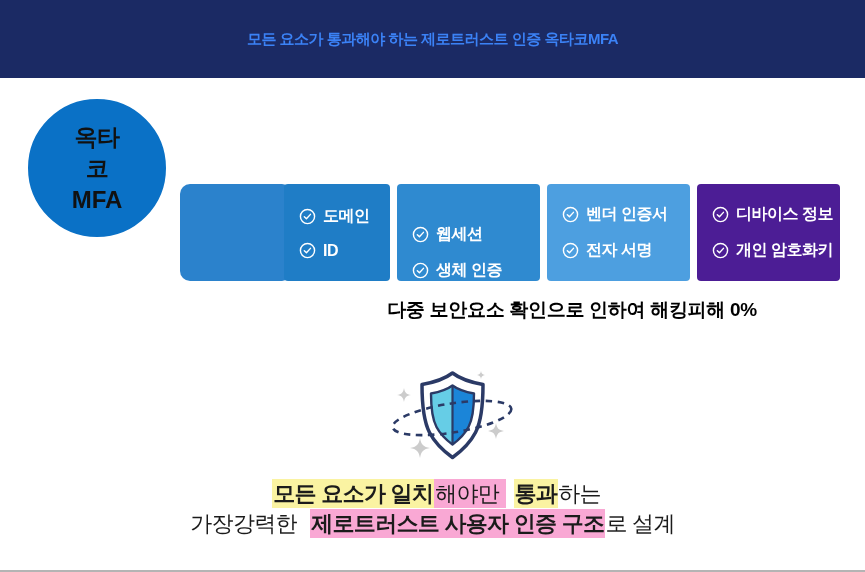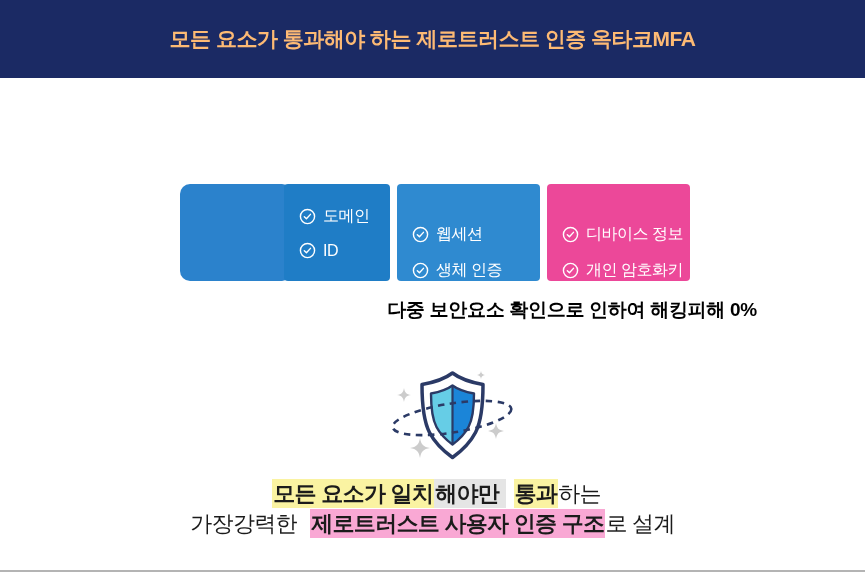--- a/index.html
+++ b/index.html
@@ -3,39 +3,39 @@
 <meta charset="utf-8">
 <style>
   * { margin:0; padding:0; box-sizing:border-box; }
   html,body { width:865px; height:572px; }
   body { font-family:"Liberation Sans","DejaVu Sans",sans-serif; background:#ffffff; overflow:hidden; }
   .page { position:relative; width:865px; height:572px; background:#fff; }
 
   
   .topbar { position:absolute; top:0; left:0; width:865px; height:78px;
             display:flex; align-items:center; justify-content:center; }
-  .title { color:#fdba74; font-size:21px; font-weight:700; letter-spacing:-0.5px; }
+  .title { color:#3b82f6; font-size:15px; font-weight:700; letter-spacing:-0.5px; }
 
   
   .connector { position:absolute; left:180px; top:184px; width:112px; height:97px; border-radius:10px; z-index:1; }
   .donut { position:absolute; left:28px; top:99px; width:124px; height:124px;
            border:69px solid #0a71c6; border-radius:50%; background:#ffffff; z-index:2;
            display:flex; align-items:center; justify-content:center; }
   .hub-label { text-align:center; color:#111; font-weight:700; font-size:23px; line-height:31px; letter-spacing:-0.5px; }
   .hub-mfa { font-size:24px; letter-spacing:0; }
 
   
   .boxes { position:absolute; left:284px; top:184px; display:flex; gap:7px; z-index:3; }
   .fbox { height:97px; border-radius:4px; display:flex; flex-direction:column; justify-content:center;
           gap:15px; padding-left:15px; }
   .fbox:nth-child(1){ width:106px; }
   .fbox:nth-child(2){ width:143px; }
   .fbox:nth-child(3){ width:143px; }
   .fbox:nth-child(4){ width:143px; }
-  .fitem { display:flex; align-items:center; gap:7px; color:#ffffff; font-weight:400; font-size:16px; letter-spacing:-0.5px; }
+  .fitem { display:flex; align-items:center; gap:7px; color:#ffffff; font-weight:700; font-size:16px; letter-spacing:-0.5px; }
   .fitem svg { flex:0 0 auto; }
 
   
   .caption { position:absolute; left:287px; top:297px; width:570px; text-align:center;
              font-size:19px; font-weight:700; letter-spacing:-0.3px; }
 
   
   .shield-wrap { position:absolute; left:383px; top:364px; width:138px; height:114px; }
 
   
@@ -50,20 +50,26 @@
 <body>
 
 <div class="page">
 
   <header class="topbar" style="background: rgb(27, 42, 100);">
     <h1 class="title">모든 요소가 통과해야 하는 제로트러스트 인증 옥타코MFA</h1>
   </header>
 
   <div class="connector" style="background: rgb(43, 130, 204);"></div>
 
+  <div class="donut" style="border-color: rgb(10, 113, 198);">
+    <div class="hub-label">
+      <div>옥타코</div>
+      <div class="hub-mfa">MFA</div>
+    </div>
+  </div>
 
   <div class="boxes">
     <div class="fbox" style="background: rgb(31, 125, 198);">
       <div class="fitem">
         <svg width="17" height="17" viewBox="0 0 24 24">
             <circle cx="12" cy="12" r="10" fill="none" stroke="#fff" stroke-width="2"></circle>
             <path d="M7.5 12.3l3 3 5.7-6.3" fill="none" stroke="#fff" stroke-width="2" stroke-linecap="round" stroke-linejoin="round"></path>
           </svg>
         <span>도메인</span>
       </div>
@@ -84,21 +90,37 @@
         <span>웹세션</span>
       </div>
       <div class="fitem">
         <svg width="17" height="17" viewBox="0 0 24 24">
             <circle cx="12" cy="12" r="10" fill="none" stroke="#fff" stroke-width="2"></circle>
             <path d="M7.5 12.3l3 3 5.7-6.3" fill="none" stroke="#fff" stroke-width="2" stroke-linecap="round" stroke-linejoin="round"></path>
           </svg>
         <span>생체 인증</span>
       </div>
     </div>
-    <div class="fbox" style="background: #ec4899; justify-content: flex-end;">
+    <div class="fbox" style="background: rgb(77, 159, 224);">
+      <div class="fitem">
+        <svg width="17" height="17" viewBox="0 0 24 24">
+            <circle cx="12" cy="12" r="10" fill="none" stroke="#fff" stroke-width="2"></circle>
+            <path d="M7.5 12.3l3 3 5.7-6.3" fill="none" stroke="#fff" stroke-width="2" stroke-linecap="round" stroke-linejoin="round"></path>
+          </svg>
+        <span>벤더 인증서</span>
+      </div>
+      <div class="fitem">
+        <svg width="17" height="17" viewBox="0 0 24 24">
+            <circle cx="12" cy="12" r="10" fill="none" stroke="#fff" stroke-width="2"></circle>
+            <path d="M7.5 12.3l3 3 5.7-6.3" fill="none" stroke="#fff" stroke-width="2" stroke-linecap="round" stroke-linejoin="round"></path>
+          </svg>
+        <span>전자 서명</span>
+      </div>
+    </div>
+    <div class="fbox" style="background: #4c1d95;">
       <div class="fitem">
         <svg width="17" height="17" viewBox="0 0 24 24">
             <circle cx="12" cy="12" r="10" fill="none" stroke="#fff" stroke-width="2"></circle>
             <path d="M7.5 12.3l3 3 5.7-6.3" fill="none" stroke="#fff" stroke-width="2" stroke-linecap="round" stroke-linejoin="round"></path>
           </svg>
         <span>디바이스 정보</span>
       </div>
       <div class="fitem">
         <svg width="17" height="17" viewBox="0 0 24 24">
             <circle cx="12" cy="12" r="10" fill="none" stroke="#fff" stroke-width="2"></circle>
@@ -130,19 +152,19 @@
 
       <path clip-path="url(#left-half)" d="M69.5 21.5 Q77 27 91 29.5 Q91 52.5 85.5 63 Q80.5 72.5 69.5 80.5 Q58.5 72.5 53.5 63 Q48 52.5 48 29.5 Q62 27 69.5 21.5 Z" fill="#66cde6"></path>
       <path d="M69.5 21.5 Q77 27 91 29.5 Q91 52.5 85.5 63 Q80.5 72.5 69.5 80.5 Q58.5 72.5 53.5 63 Q48 52.5 48 29.5 Q62 27 69.5 21.5 Z" fill="none" stroke-width="2.4" stroke-linejoin="round" stroke="#2b3a66"></path>
       <line x1="69.5" y1="22" x2="69.5" y2="80" stroke-width="2.2" stroke="#2b3a66"></line>
 
       <ellipse cx="69" cy="54" rx="60" ry="14.5" fill="none" stroke-width="2.6" stroke-dasharray="6.5 5.5" transform="rotate(-9 69 54)" stroke="#2b3a66"></ellipse>
     </svg>
   </div>
 
   <div class="conclusion">
-    <div class="cline"><span class="b hl" style="background: rgb(250, 243, 162);">모든 요소가 일치</span><span class="hl" style="background: #e5e5e5; font-weight: bold;">해야만 </span><span class="b hl" style="background: rgb(250, 243, 162);">통과</span><span>하는</span></div>
+    <div class="cline"><span class="b hl" style="background: rgb(250, 243, 162);">모든 요소가 일치</span><span class="hl" style="background: #f9a8d4;">해야만 </span><span class="b hl" style="background: rgb(250, 243, 162);">통과</span><span>하는</span></div>
     <div class="cline"><span>가장강력한 </span><span class="b hl" style="background: #f9a8d4;">제로트러스트 사용자 인증 구조</span><span>로 설계</span></div>
   </div>
 
   <div class="bottom-line" style="background: rgb(180, 180, 180);"></div>
 
 </div>
 
 </body></html>

